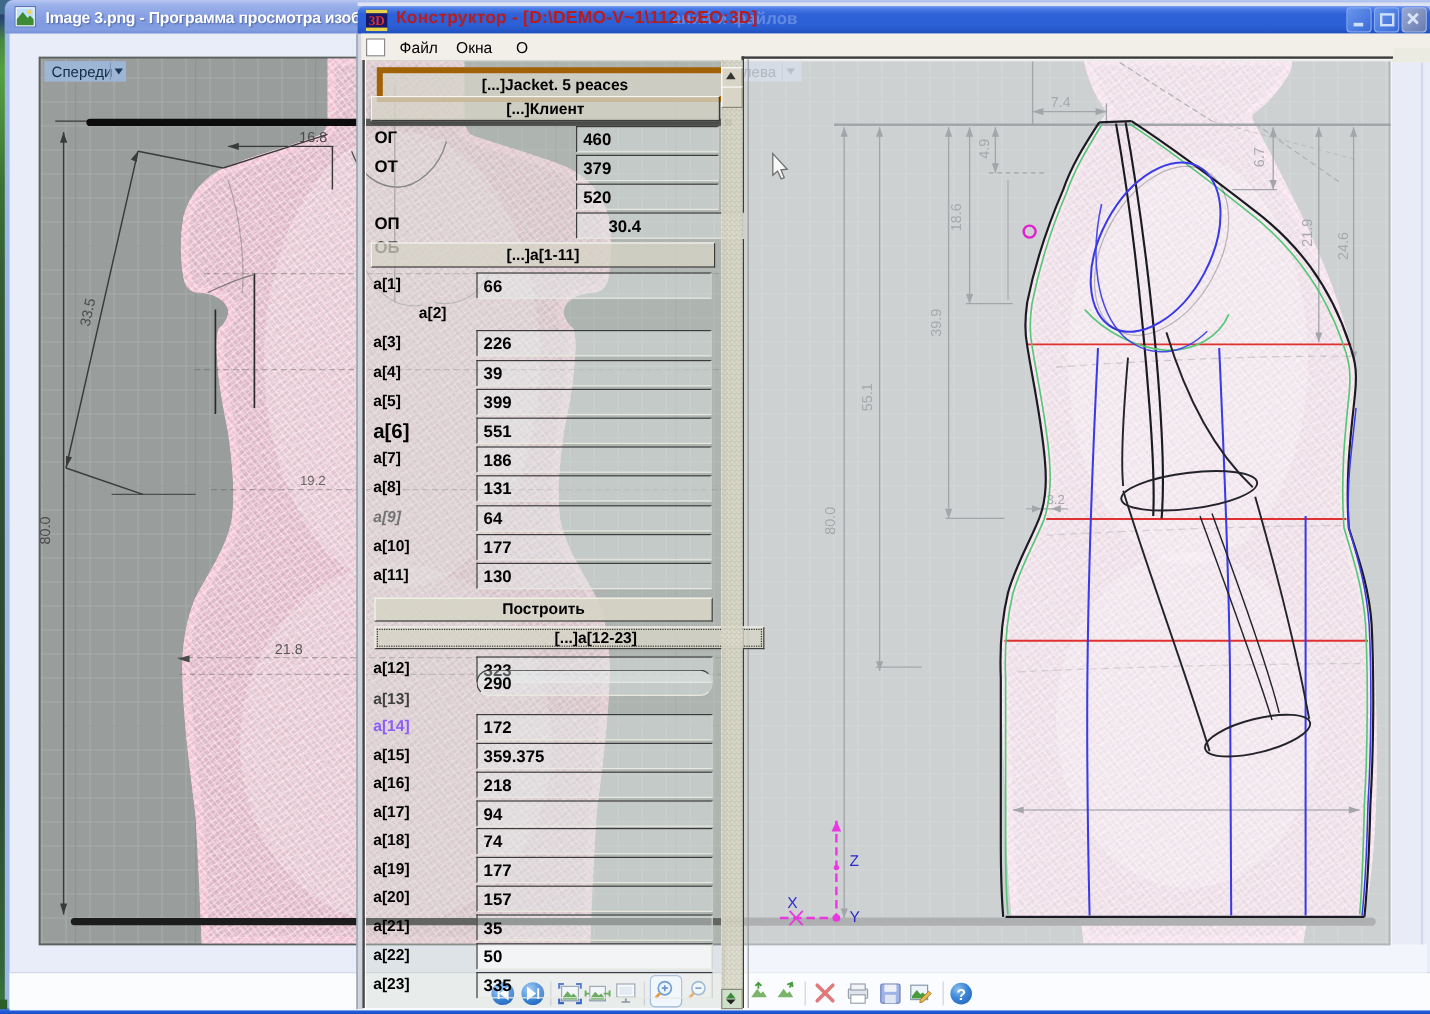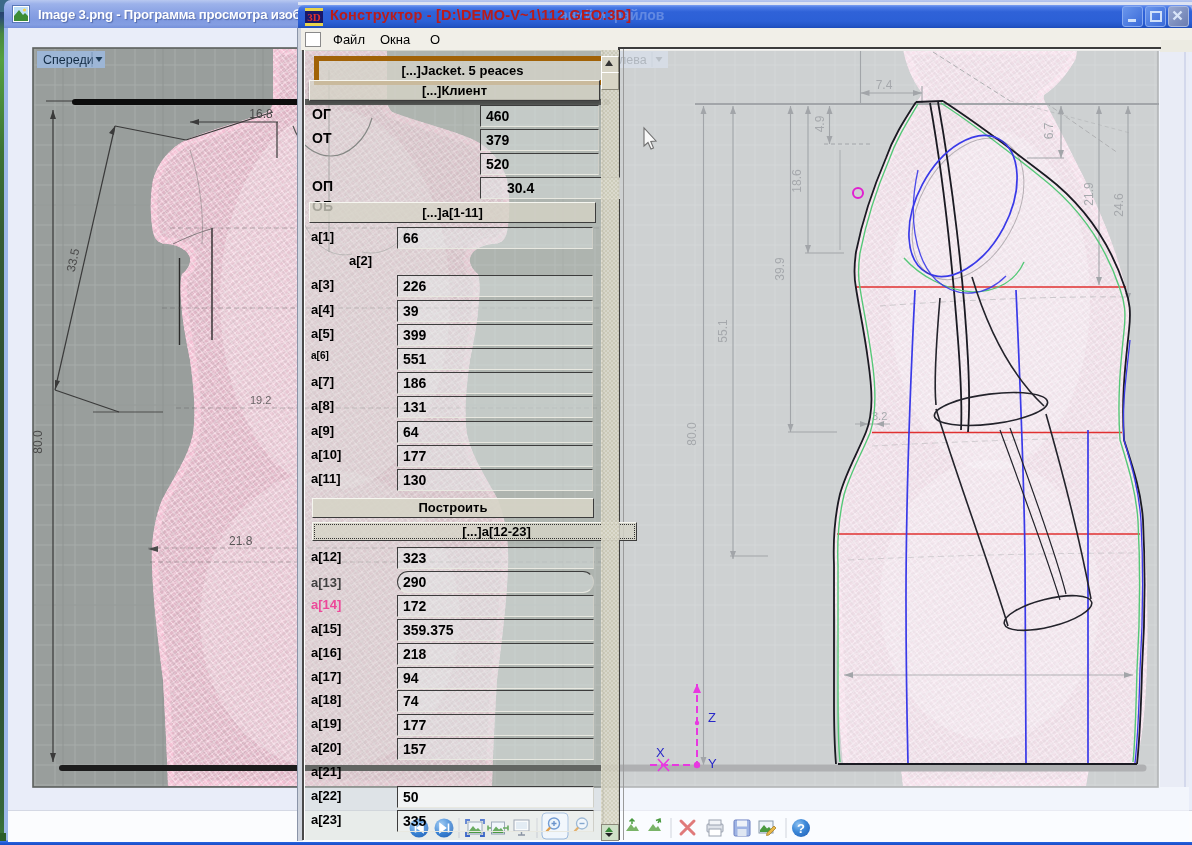--- a/index.html
+++ b/index.html
@@ -436,53 +436,54 @@
     <div class="abs" style="left:5px;top:152px;width:285px;height:19px;background:rgba(214,212,199,0.78);border:1px solid #3c3c3c;border-top-color:#f6f6f0;border-left-color:#f6f6f0;font-weight:bold;font-size:13px;text-align:center;line-height:19px;color:#000;">[...]a[1-11]</div>
     <div class="abs" style="left:7px;top:179px;font-weight:bold;font-size:13px;color:#000;">a[1]</div>
     <div class="abs fieldtxt" style="left:93px;top:177px;width:189px;height:20px;background:rgba(231,239,239,0.38);">66</div>
     <div class="abs" style="left:7px;top:203px;font-weight:bold;font-size:13px;color:#000;margin-left:38px;">a[2]</div>
     <div class="abs" style="left:7px;top:227px;font-weight:bold;font-size:13px;color:#000;">a[3]</div>
     <div class="abs fieldtxt" style="left:93px;top:225px;width:189px;height:20px;background:rgba(231,239,239,0.38);">226</div>
     <div class="abs" style="left:7px;top:252px;font-weight:bold;font-size:13px;color:#000;">a[4]</div>
     <div class="abs fieldtxt" style="left:93px;top:250px;width:189px;height:20px;background:rgba(231,239,239,0.38);">39</div>
     <div class="abs" style="left:7px;top:276px;font-weight:bold;font-size:13px;color:#000;">a[5]</div>
     <div class="abs fieldtxt" style="left:93px;top:274px;width:189px;height:20px;background:rgba(231,239,239,0.38);">399</div>
-    <div class="abs" style="left:7px;top:300px;font-weight:bold;font-size:10px;color:#000;">a[6]</div>
+    <div class="abs" style="left:7px;top:300px;font-weight:bold;font-size:17px;color:#000;">a[6]</div>
     <div class="abs fieldtxt" style="left:93px;top:298px;width:189px;height:20px;background:rgba(231,239,239,0.38);">551</div>
     <div class="abs" style="left:7px;top:324px;font-weight:bold;font-size:13px;color:#000;">a[7]</div>
     <div class="abs fieldtxt" style="left:93px;top:322px;width:189px;height:20px;background:rgba(231,239,239,0.38);">186</div>
     <div class="abs" style="left:7px;top:348px;font-weight:bold;font-size:13px;color:#000;">a[8]</div>
     <div class="abs fieldtxt" style="left:93px;top:346px;width:189px;height:20px;background:rgba(231,239,239,0.38);">131</div>
-    <div class="abs" style="left:7px;top:373px;font-weight:bold;font-size:13px;color:#000000;">a[9]</div>
+    <div class="abs" style="left:7px;top:373px;font-weight:bold;font-size:13px;color:#737373;font-style:italic;">a[9]</div>
     <div class="abs fieldtxt" style="left:93px;top:371px;width:189px;height:20px;background:rgba(231,239,239,0.38);">64</div>
     <div class="abs" style="left:7px;top:397px;font-weight:bold;font-size:13px;color:#000;">a[10]</div>
     <div class="abs fieldtxt" style="left:93px;top:395px;width:189px;height:20px;background:rgba(231,239,239,0.38);">177</div>
     <div class="abs" style="left:7px;top:421px;font-weight:bold;font-size:13px;color:#000;">a[11]</div>
     <div class="abs fieldtxt" style="left:93px;top:419px;width:189px;height:20px;background:rgba(231,239,239,0.38);">130</div>
     <div class="abs" style="left:8px;top:448px;width:280px;height:18px;background:rgba(214,212,199,0.90);border:1px solid #3c3c3c;border-top-color:#f6f6f0;border-left-color:#f6f6f0;font-weight:bold;font-size:13px;text-align:center;line-height:18px;color:#000;">Построить</div>
     <div class="abs" style="left:8px;top:472px;width:279px;height:17px;background:rgba(214,212,199,0.80);border:1px solid #3c3c3c;border-top-color:#f6f6f0;border-left-color:#f6f6f0;outline:1px dotted #333;outline-offset:-3px;font-weight:bold;font-size:13px;text-align:center;line-height:17px;color:#000;padding-left:44px;">[...]a[12-23]</div>
     <div class="abs" style="left:7px;top:499px;font-weight:bold;font-size:13px;color:#000;">a[12]</div>
     <div class="abs fieldtxt" style="left:93px;top:497px;width:190px;height:20px;background:rgba(231,239,239,0.38);">323</div>
     <div class="abs" style="left:7px;top:525px;font-weight:bold;font-size:13px;color:#404040;">a[13]</div>
-    <div class="abs fieldtxt" style="left:93px;top:521px;width:190px;height:20px;background:rgba(231,239,239,0.38);border-radius:11px;">290</div>
-    <div class="abs" style="left:7px;top:547px;font-weight:bold;font-size:13px;color:#ec4899;">a[14]</div>
+    <div class="abs fieldtxt" style="left:93px;top:508px;width:190px;height:20px;background:rgba(231,239,239,0.38);border-radius:11px;">290</div>
+    <div class="abs" style="left:7px;top:547px;font-weight:bold;font-size:13px;color:#8b5cf6;">a[14]</div>
     <div class="abs fieldtxt" style="left:93px;top:545px;width:190px;height:20px;background:rgba(231,239,239,0.38);">172</div>
     <div class="abs" style="left:7px;top:571px;font-weight:bold;font-size:13px;color:#000;">a[15]</div>
     <div class="abs fieldtxt" style="left:93px;top:569px;width:190px;height:20px;background:rgba(231,239,239,0.38);">359.375</div>
     <div class="abs" style="left:7px;top:595px;font-weight:bold;font-size:13px;color:#000;">a[16]</div>
     <div class="abs fieldtxt" style="left:93px;top:593px;width:190px;height:20px;background:rgba(231,239,239,0.38);">218</div>
     <div class="abs" style="left:7px;top:619px;font-weight:bold;font-size:13px;color:#000;">a[17]</div>
     <div class="abs fieldtxt" style="left:93px;top:617px;width:190px;height:20px;background:rgba(231,239,239,0.38);">94</div>
     <div class="abs" style="left:7px;top:642px;font-weight:bold;font-size:13px;color:#000;">a[18]</div>
     <div class="abs fieldtxt" style="left:93px;top:640px;width:190px;height:20px;background:rgba(231,239,239,0.38);">74</div>
     <div class="abs" style="left:7px;top:666px;font-weight:bold;font-size:13px;color:#000;">a[19]</div>
     <div class="abs fieldtxt" style="left:93px;top:664px;width:190px;height:20px;background:rgba(231,239,239,0.38);">177</div>
     <div class="abs" style="left:7px;top:690px;font-weight:bold;font-size:13px;color:#000;">a[20]</div>
     <div class="abs fieldtxt" style="left:93px;top:688px;width:190px;height:20px;background:rgba(231,239,239,0.38);">157</div>
     <div class="abs" style="left:7px;top:714px;font-weight:bold;font-size:13px;color:#000;">a[21]</div>
+    <div class="abs fieldtxt" style="left:93px;top:712px;width:190px;height:20px;background:rgba(231,239,239,0.38);">35</div>
     <div class="abs" style="left:7px;top:738px;font-weight:bold;font-size:13px;color:#000;">a[22]</div>
     <div class="abs fieldtxt" style="left:93px;top:736px;width:190px;height:20px;background:rgba(255,255,255,0.6);">50</div>
     <div class="abs" style="left:7px;top:762px;font-weight:bold;font-size:13px;color:#000;">a[23]</div>
     <div class="abs fieldtxt" style="left:93px;top:760px;width:190px;height:20px;background:rgba(255,255,255,0.18);z-index:70;">335</div>
   </div>
 <div class="abs" style="left:600.5px;top:50px;width:18px;height:790px;
  background:repeating-conic-gradient(#dedccf 0% 25%, #cfcdba 0% 50%) 0 0/4px 4px;opacity:0.92;"></div>
 <div class="abs" style="left:601px;top:56px;width:16px;height:15px;background:#d8d5c6;border:1px solid #8a887a;border-top-color:#fff;border-left-color:#fff;"></div>
 <svg class="abs" style="left:601px;top:56px;" width="16" height="15">
     <path d="M8 4 L12 10 L4 10 Z" fill="#333"></path>

